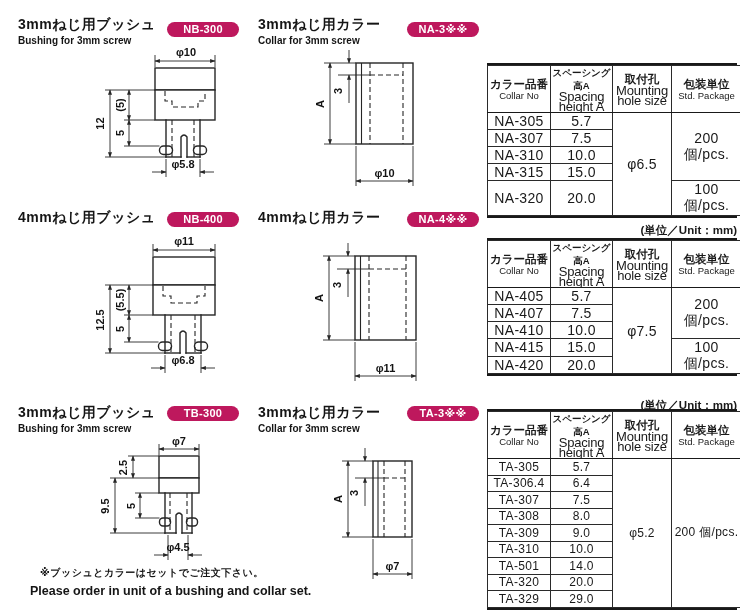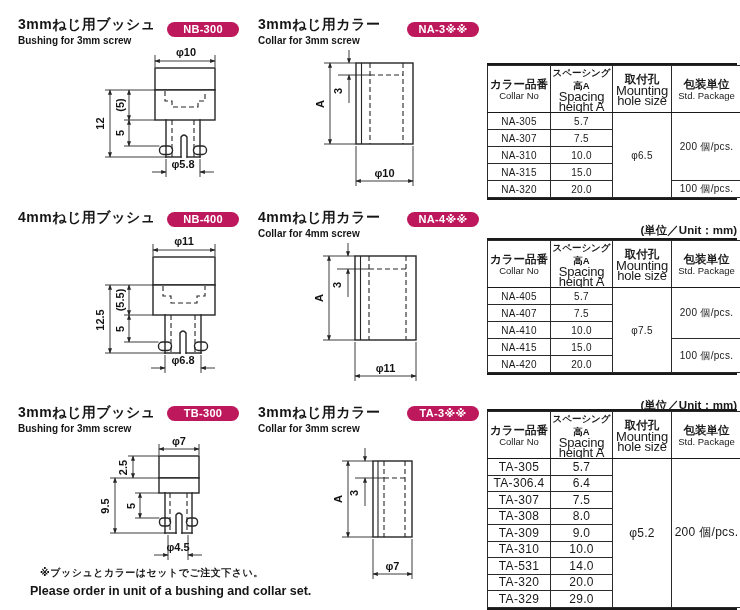--- a/index.html
+++ b/index.html
@@ -19,21 +19,21 @@
   .dim{stroke:#262626;stroke-width:.9;fill:none;}
   text.dt{font-family:"Liberation Sans","DejaVu Sans",sans-serif;font-size:11px;font-weight:600;fill:#141414;}
   
   .spec-wrap{position:absolute;left:487px;width:250px;border-top:2.5px solid #191919;border-bottom:2.5px solid #191919;}
   table.spec{border-collapse:collapse;table-layout:fixed;width:250px;background:#fff;color:#191919;}
   table.spec td,table.spec th{border:1px solid #2a2a2a;padding:0;text-align:center;overflow:hidden;}
   table.spec th{border-bottom:1.8px solid #191919;height:26px;font-weight:600;vertical-align:middle;}
   .c1{width:62px;} .c2{width:61px;} .c3{width:58px;} .c4{width:69px;}
   .h-jp{font-size:11.5px;line-height:13px;} .h-en{font-size:9.5px;line-height:10px;font-weight:400;}
   .h-jp.sm{font-size:9.5px;} .h-en.sm{font-size:13px;letter-spacing:-.2px;}
-  table.spec td{height:16px;font-size:10px;letter-spacing:.3px;}
+  table.spec td{height:16px;font-size:14px;letter-spacing:.3px;}
   table.spec.t3 td{height:15.5px;font-size:12px;}
   td.pkg-b{border-left:2px solid #191919;text-align:left;padding-left:4px;font-size:12px;}
   .unit-note{position:absolute;left:577px;width:160px;text-align:right;font-size:11.5px;font-weight:600;color:#191919;margin-top:48px;}
   .footnote-jp{position:absolute;left:16px;top:566px;font-size:10px;font-weight:700;letter-spacing:.5px;margin-left:24px;}
   .footnote-en{position:absolute;left:30px;top:584px;font-size:12.5px;font-weight:700;}
 </style>
 </head>
 <body>
 
 <div id="page">
@@ -183,21 +183,20 @@
   </div>
   <div class="unit-note" style="top:175px">(単位／Unit：mm)</div>
 
   <div class="title-block" style="left:18px;top:209px">
     <div class="t-jp">4mmねじ用ブッシュ</div>
   </div>
   <div class="badge" style="left:167px;top:212px">NB-400</div>
 
   <div class="title-block" style="left:258px;top:209px">
     <div class="t-jp">4mmねじ用カラー</div>
-    <div class="t-en">Collar for 4mm screw</div>
   </div>
   <div class="badge" style="left:407px;top:212px">NA-4※※</div>
 
   <svg class="draw" style="left:95px;top:232px" width="130" height="150" viewBox="95 232 130 150">
     <g>
       <line class="dim" x1="153" y1="256" x2="153" y2="244"></line>
         <line class="dim" x1="215" y1="256" x2="215" y2="244"></line>
       <line class="dim" x1="153" y1="250" x2="215" y2="250" marker-start="url(#ar)" marker-end="url(#ar)"></line>
       <text class="dt" x="184" y="245" text-anchor="middle">φ11</text>
     </g>
@@ -448,21 +447,21 @@
           </tr>
         <tr>
             <td>TA-309</td>
             <td>9.0</td>
           </tr>
         <tr>
             <td>TA-310</td>
             <td>10.0</td>
           </tr>
         <tr>
-            <td>TA-531</td>
+            <td>TA-501</td>
             <td>14.0</td>
           </tr>
         <tr>
             <td>TA-320</td>
             <td>20.0</td>
           </tr>
         <tr>
             <td>TA-329</td>
             <td>29.0</td>
           </tr>

